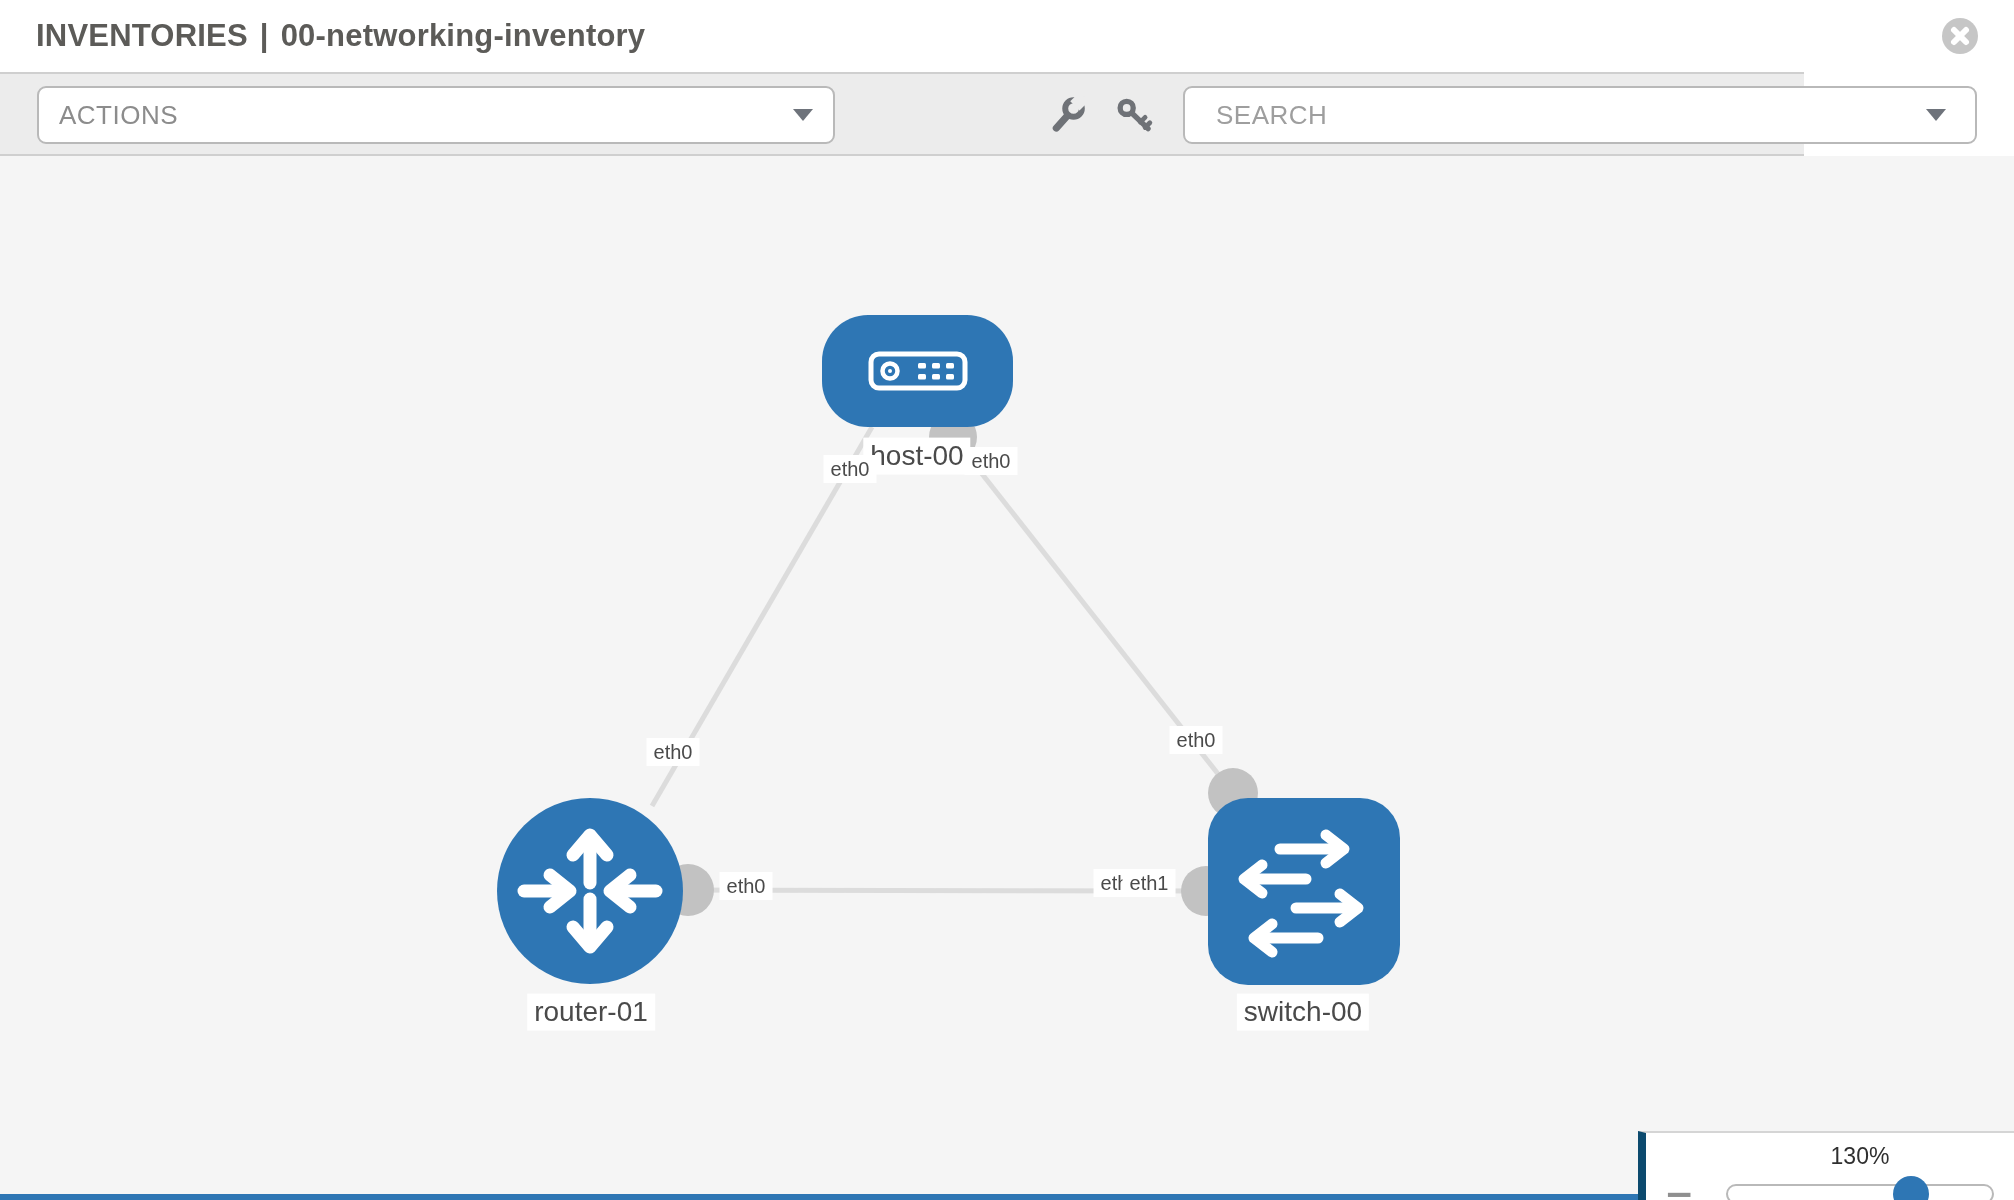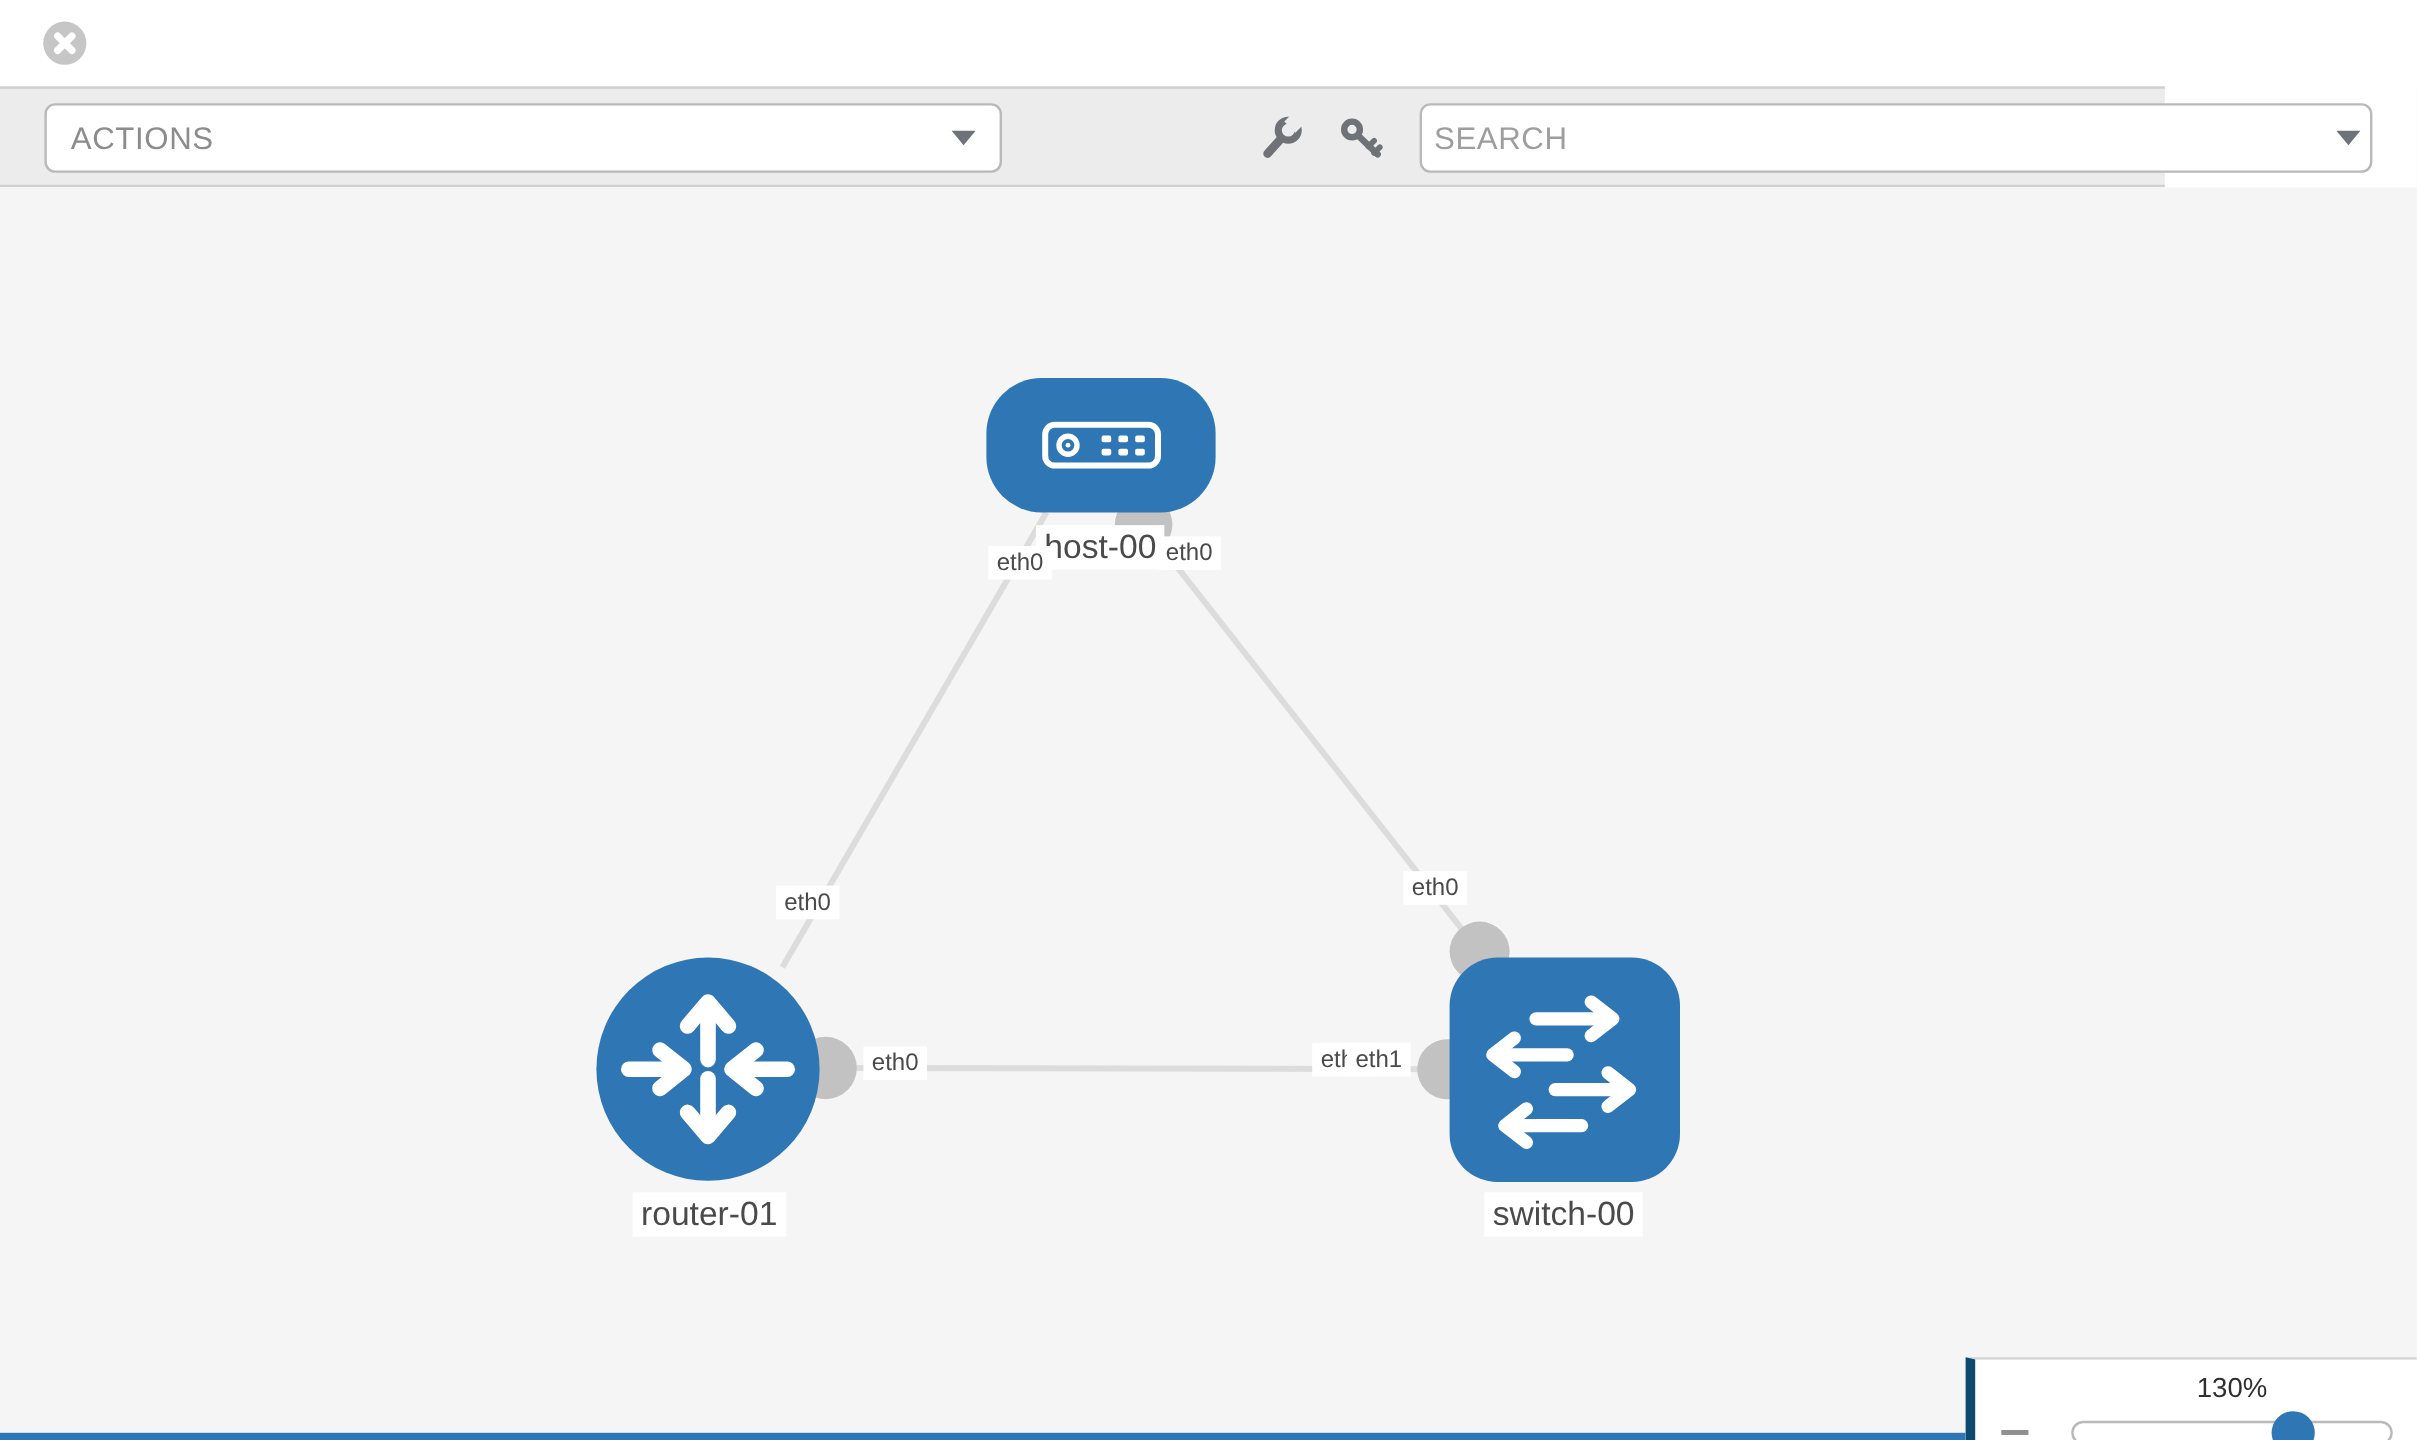--- a/index.html
+++ b/index.html
@@ -37,21 +37,21 @@
     border-top:12px solid #6e737b;
   }
   .actions-select{left:37px;top:12px;width:798px;}
   .tool-icon-btn{
     position:absolute;top:12px;width:58px;height:58px;background:transparent;border:none;
     display:flex;align-items:center;justify-content:center;cursor:pointer;padding:0;
   }
   .search-box{
     position:absolute;left:1183px;top:12px;width:794px;height:58px;background:#ffffff;
     border:2px solid #b9b9b9;border-radius:9px;box-sizing:border-box;
-    display:flex;align-items:center;padding:0 8px;
+    display:flex;align-items:center;padding:0 29px;
   }
   .search-box input{
     flex:1;border:none;outline:none;font-size:26px;color:#555;background:transparent;
     font-family:"Liberation Sans","DejaVu Sans",sans-serif;letter-spacing:0.5px;
   }
   .search-box input::placeholder{color:#9e9e9e;opacity:1;}
   
   .canvas{
     position:absolute;left:0;top:156px;width:2014px;height:1044px;background:#f5f5f5;
   }
@@ -86,20 +86,23 @@
   .zoom-thumb{
     position:absolute;left:165px;top:-10px;width:36px;height:36px;border-radius:50%;
     background:#2e76b4;cursor:grab;
   }
   .bottom-accent{position:absolute;left:0;top:1194px;width:1638px;height:6px;background:#2e76b4;z-index:9;}
 </style>
 </head>
 <body>
 
 <div class="app-header">
+  <div class="app-title">
+    <span>INVENTORIES</span><span class="sep">|</span><span>00-networking-inventory</span>
+  </div>
   <button class="close-btn">
     <svg width="22" height="22" viewBox="0 0 22 22">
       <line x1="5" y1="5" x2="17" y2="17" stroke="#ffffff" stroke-width="6" stroke-linecap="round"></line>
       <line x1="17" y1="5" x2="5" y2="17" stroke="#ffffff" stroke-width="6" stroke-linecap="round"></line>
     </svg>
   </button>
 </div>
 
 <div class="toolbar">
 

